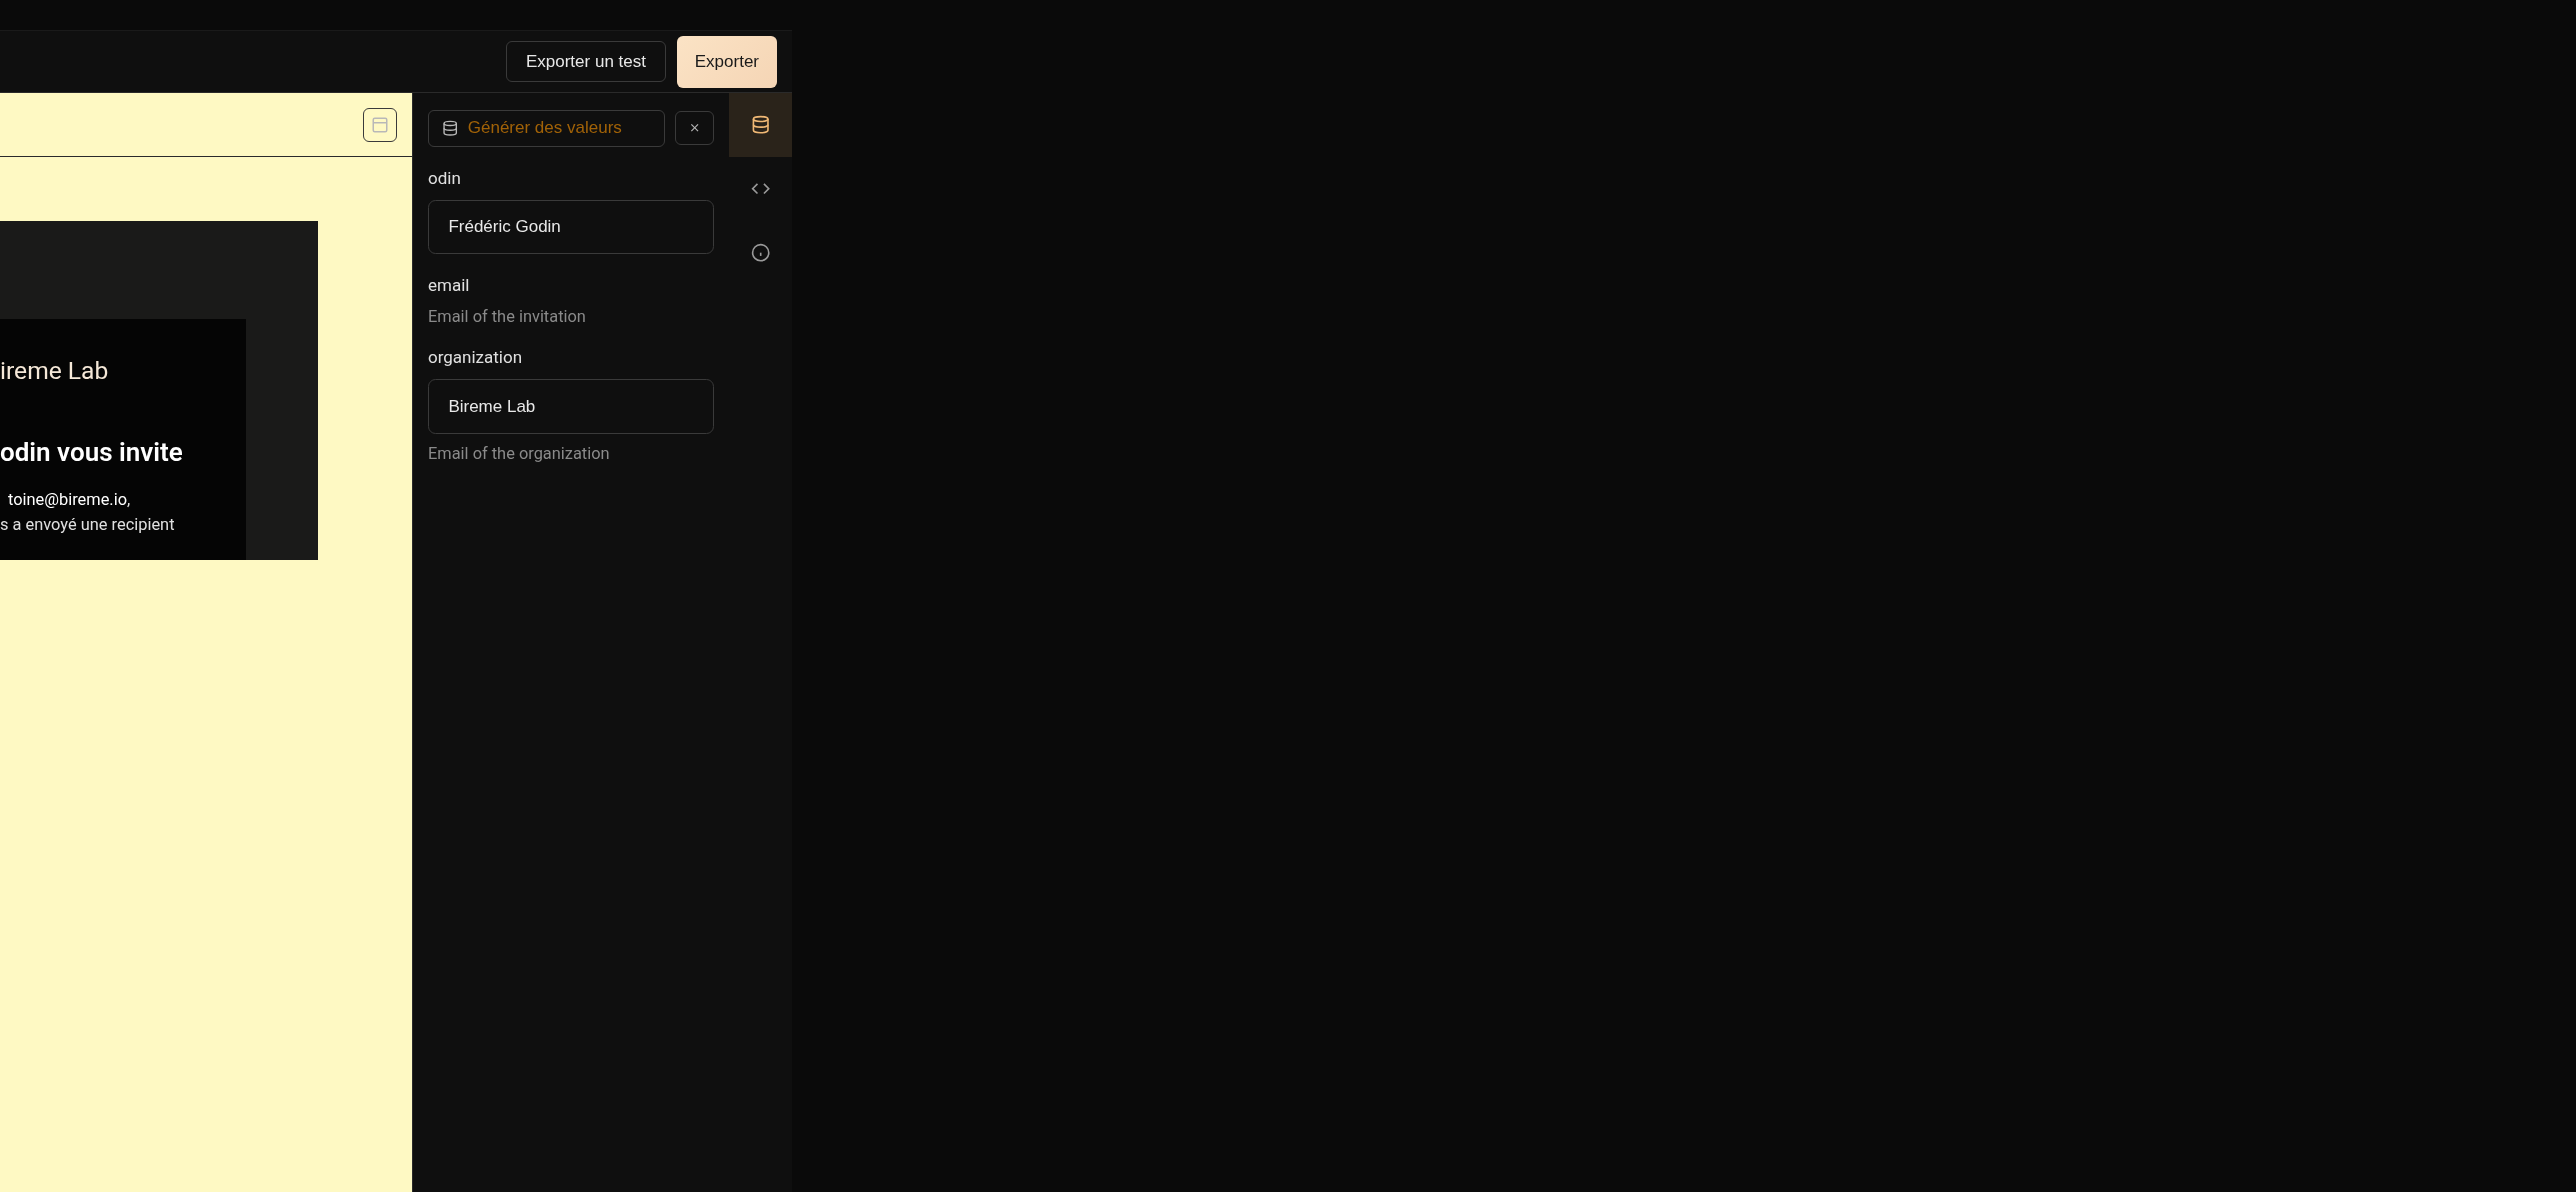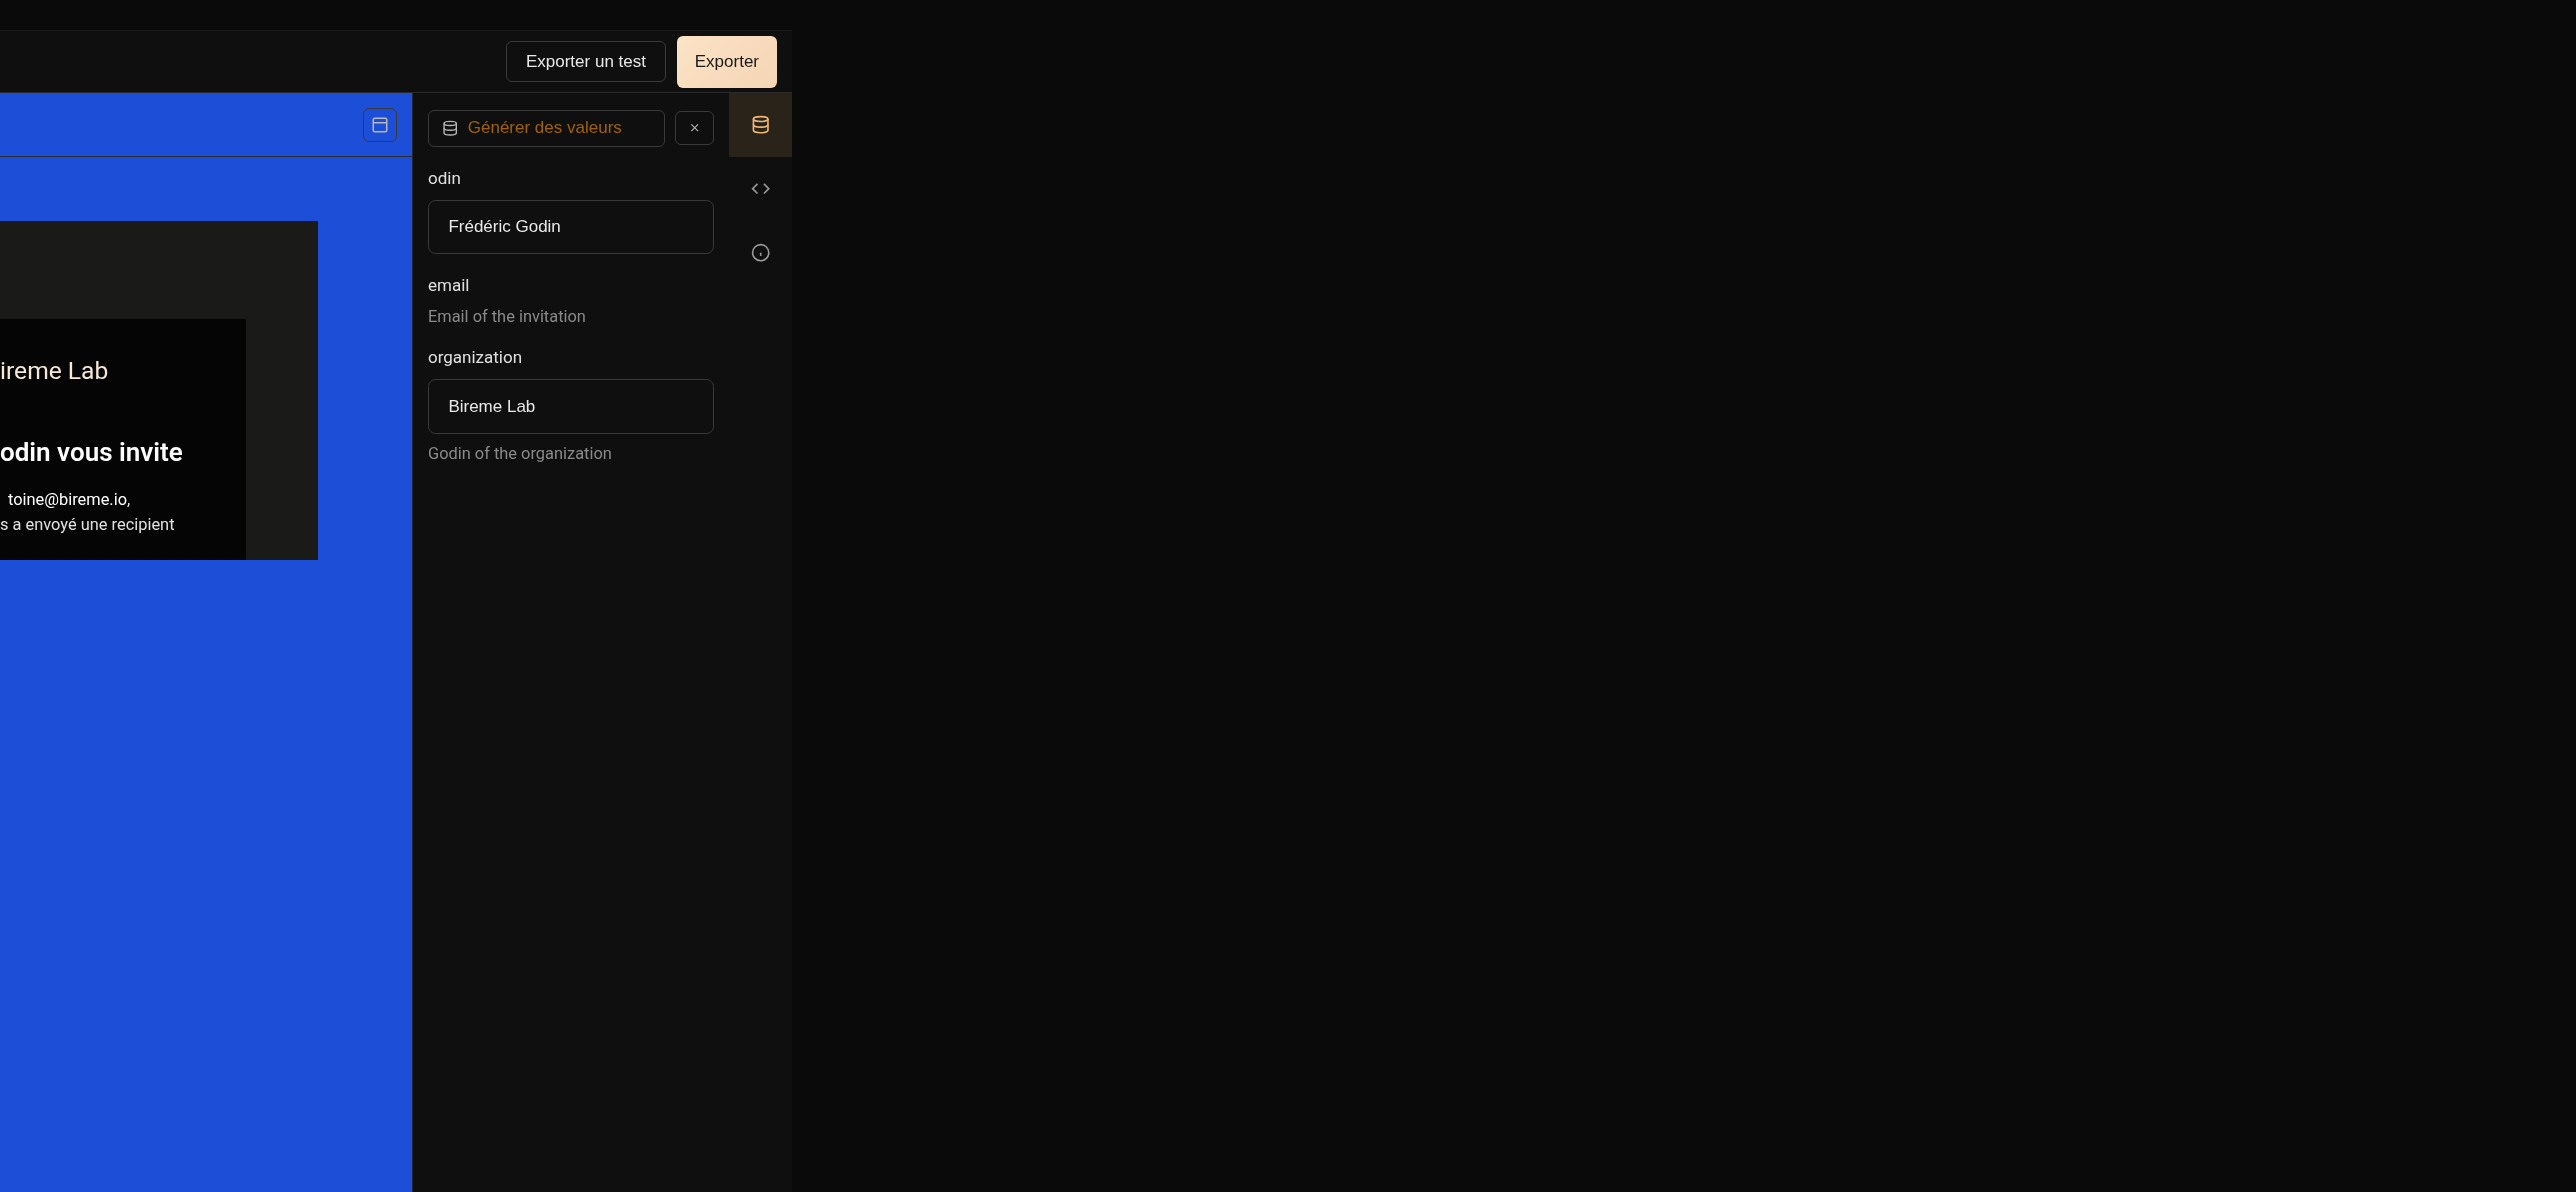--- a/index.html
+++ b/index.html
@@ -60,21 +60,21 @@
       cursor: pointer;
     }
     .workspace {
       flex: 1;
       display: flex;
       position: relative;
     }
     .main-area {
       flex: 1;
       position: relative;
-      background: #1d4ed8;
+      background: #fef9c3;
       border-right: 0.7px solid #2a2a2a;
     }
     .toolbar-row {
       height: 64px;
       border-bottom: 0.7px solid #2a2a2a;
       display: flex;
       justify-content: flex-end;
       align-items: center;
       padding: 0 15px;
     }
@@ -272,21 +272,21 @@
       </div>
 
       <div class="field-group">
         <label class="field-label">email</label>
         <div class="field-hint">Email of the invitation</div>
       </div>
 
       <div class="field-group">
         <label class="field-label">organization</label>
         <input class="field-input" type="text" value="Bireme Lab" style="">
-        <div class="field-hint">Godin of the organization</div>
+        <div class="field-hint">Email of the organization</div>
       </div>
     </div>
 
     <div class="right-rail">
       <button class="rail-btn active">
         <svg width="19.4" height="19.4" viewBox="0 0 24 24" fill="none" stroke="#f0b875" stroke-width="2">
           <ellipse cx="12" cy="5" rx="9" ry="3"></ellipse>
           <path d="M3 5v14c0 1.66 4 3 9 3s9-1.34 9-3V5"></path>
           <path d="M3 12c0 1.66 4 3 9 3s9-1.34 9-3"></path>
         </svg>

